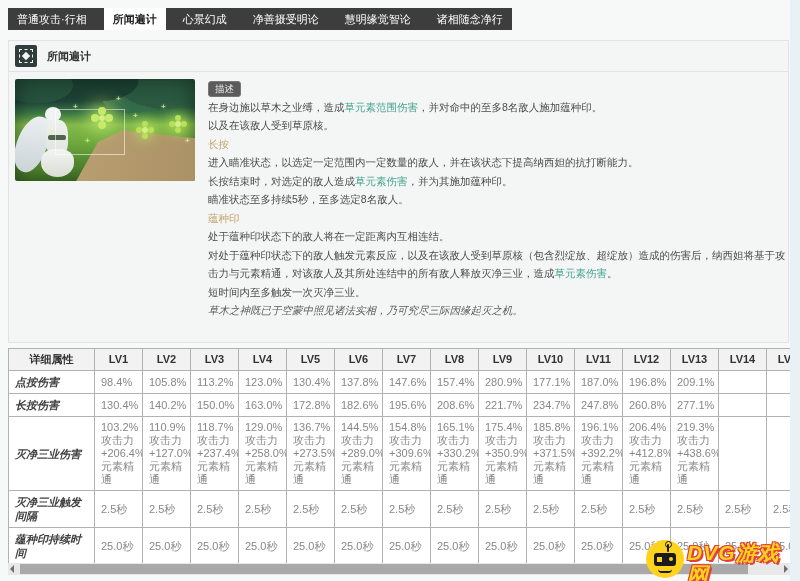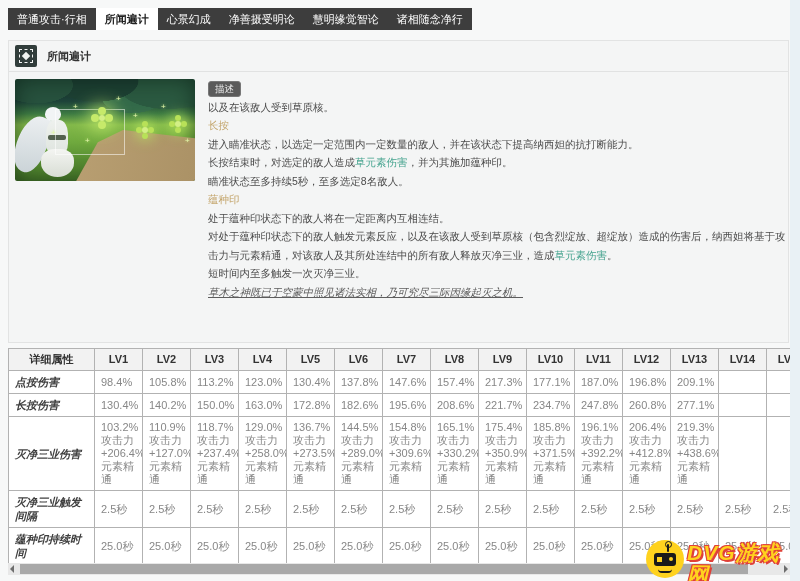--- a/index.html
+++ b/index.html
@@ -6,21 +6,21 @@
   html,body { width:800px; height:581px; }
   body {
     position:relative; overflow:hidden;
     background:#f7f8f8;
     font-family:"Liberation Sans", sans-serif;
     color:#4c4c4c;
   }
   .right-strip { position:absolute; right:0; top:0; width:10px; height:581px; background:#e9f1f5; }
 
   
-  .tabbar { position:absolute; left:8px; top:8px; display:flex; background:#3d3d3d; height:22px; }
+  .tabbar { position:absolute; left:8px; top:8px; display:flex; background:#3d3d3d; height:22px;gap:8px; }
   .tab { font-size:11px; line-height:22px; padding:0 9px; color:#ffffff; white-space:nowrap; cursor:pointer; }
   .tab.active { background:#ffffff; color:#222222; font-weight:bold; }
 
   
   .card { position:absolute; left:8px; top:40px; width:781px; height:303px;
           background:#f4f5f5; border:1px solid #e2e3e3; }
   .card-header { height:31px; border-bottom:1px solid #e1e2e2; display:flex; align-items:center; gap:10px; padding-left:6px; }
   .skill-icon { width:22px; height:22px; background:#313d3b; border-radius:2px; position:relative; flex:0 0 auto; }
   .skill-icon .frame { position:absolute; inset:4px; border:1px dashed rgba(255,255,255,.95); }
   .skill-icon .gem { position:absolute; left:8px; top:8px; width:6px; height:6px; background:#f2f5f2; transform:rotate(45deg); }
@@ -51,21 +51,21 @@
   .char-body { position:absolute; left:31px; top:41px; width:22px; height:34px; background:linear-gradient(180deg,#eef1ee,#dfe5df); border-radius:40% 40% 30% 30%; }
   .char-belt { position:absolute; left:33px; top:56px; width:18px; height:5px; background:#53614f; border-radius:2px; }
   .char-skirt { position:absolute; left:26px; top:70px; width:33px; height:28px; background:linear-gradient(180deg,#f4f5f2,#d8ddd4); border-radius:45% 45% 55% 55%; }
 
   
   .desc { position:absolute; left:199px; top:38px; width:582px; font-size:10.5px; line-height:18.5px; color:#4c4c4c; }
   .badge { display:inline-block; background:#5b5b5b; color:#efefef; font-size:9.5px; line-height:14px; padding:0 6px; border-radius:3px; border:1px solid #777; }
   .desc p { margin:0; }
   .gold { color:#c3a469; margin-top:13px; }
   .teal { color:#44a38e; }
-  .flavor { margin-top:13px; font-style:italic; color:#5d5d5d;text-decoration:underline; }
+  .flavor { margin-top:13px; font-style:italic; color:#5d5d5d; }
 
   
   .table-wrap { position:absolute; left:8px; top:348px; width:782px; height:215px; overflow:hidden; }
   table { border-collapse:collapse; table-layout:fixed; width:806px; background:#ffffff; }
   th, td { border:1px solid #b2b2b2; font-size:11px; padding:4px 6px; overflow:hidden; }
   thead th { background:#f2f2f2; color:#333; font-weight:bold; text-align:center; line-height:13px; }
   th.labelcol { width:86px; }
   th.lvcol { width:48px; }
   td.rowlabel { color:#3f3f3f; font-weight:bold; line-height:14px;font-style:italic; }
   td.val { color:#878787; line-height:13px; white-space:pre-line; }
@@ -134,20 +134,21 @@
     <span class="spark" style="left:101px;top:16px">+</span>
     <span class="spark" style="left:118px;top:33px">+</span>
     <span class="spark" style="left:146px;top:24px">+</span>
     <span class="spark" style="left:70px;top:58px">+</span>
     <span class="spark" style="left:36px;top:50px">+</span>
     <span class="spark" style="left:170px;top:58px">+</span>
   </div>
 
   <div class="desc">
     <span class="badge">描述</span>
+    <p><span>在身边施以草木之业缚，造成</span><span class="teal">草元素范围伤害</span><span>，并对命中的至多8名敌人施加蕴种印。</span></p>
     <p>以及在该敌人受到草原核。</p>
     <p class="gold">长按</p>
     <p>进入瞄准状态，以选定一定范围内一定数量的敌人，并在该状态下提高纳西妲的抗打断能力。</p>
     <p><span>长按结束时，对选定的敌人造成</span><span class="teal">草元素伤害</span><span>，并为其施加蕴种印。</span></p>
     <p>瞄准状态至多持续5秒，至多选定8名敌人。</p>
     <p class="gold">蕴种印</p>
     <p>处于蕴种印状态下的敌人将在一定距离内互相连结。</p>
     <p><span>对处于蕴种印状态下的敌人触发元素反应，以及在该敌人受到草原核（包含烈绽放、超绽放）造成的伤害后，纳西妲将基于攻击力与元素精通，对该敌人及其所处连结中的所有敌人释放灭净三业，造成</span><span class="teal">草元素伤害</span><span>。</span></p>
     <p>短时间内至多触发一次灭净三业。</p>
     <p class="flavor">草木之神既已于空蒙中照见诸法实相，乃可究尽三际因缘起灭之机。</p>
@@ -180,21 +181,21 @@
         <tr>
           <td class="rowlabel">点按伤害</td>
           <td class="val">98.4%</td>
           <td class="val">105.8%</td>
           <td class="val">113.2%</td>
           <td class="val">123.0%</td>
           <td class="val">130.4%</td>
           <td class="val">137.8%</td>
           <td class="val">147.6%</td>
           <td class="val">157.4%</td>
-          <td class="val">217.3%</td>
+          <td class="val">280.9%</td>
           <td class="val">177.1%</td>
           <td class="val">187.0%</td>
           <td class="val">196.8%</td>
           <td class="val">209.1%</td>
           <td class="val"></td>
           <td class="val"></td>
         </tr>
         <tr>
           <td class="rowlabel">长按伤害</td>
           <td class="val">130.4%</td>

